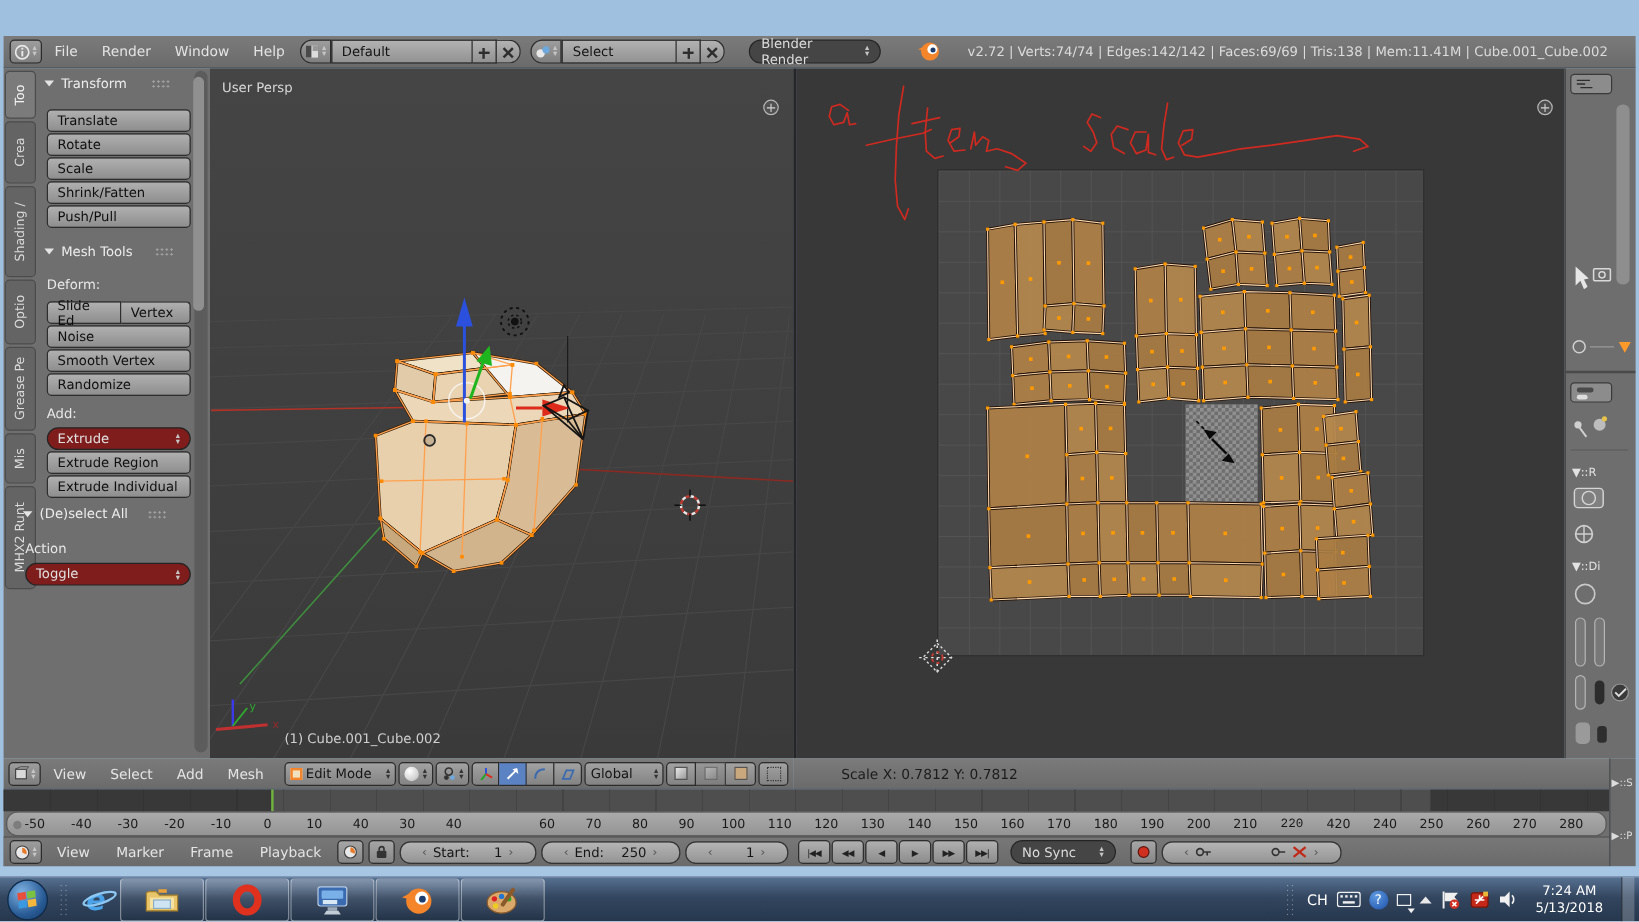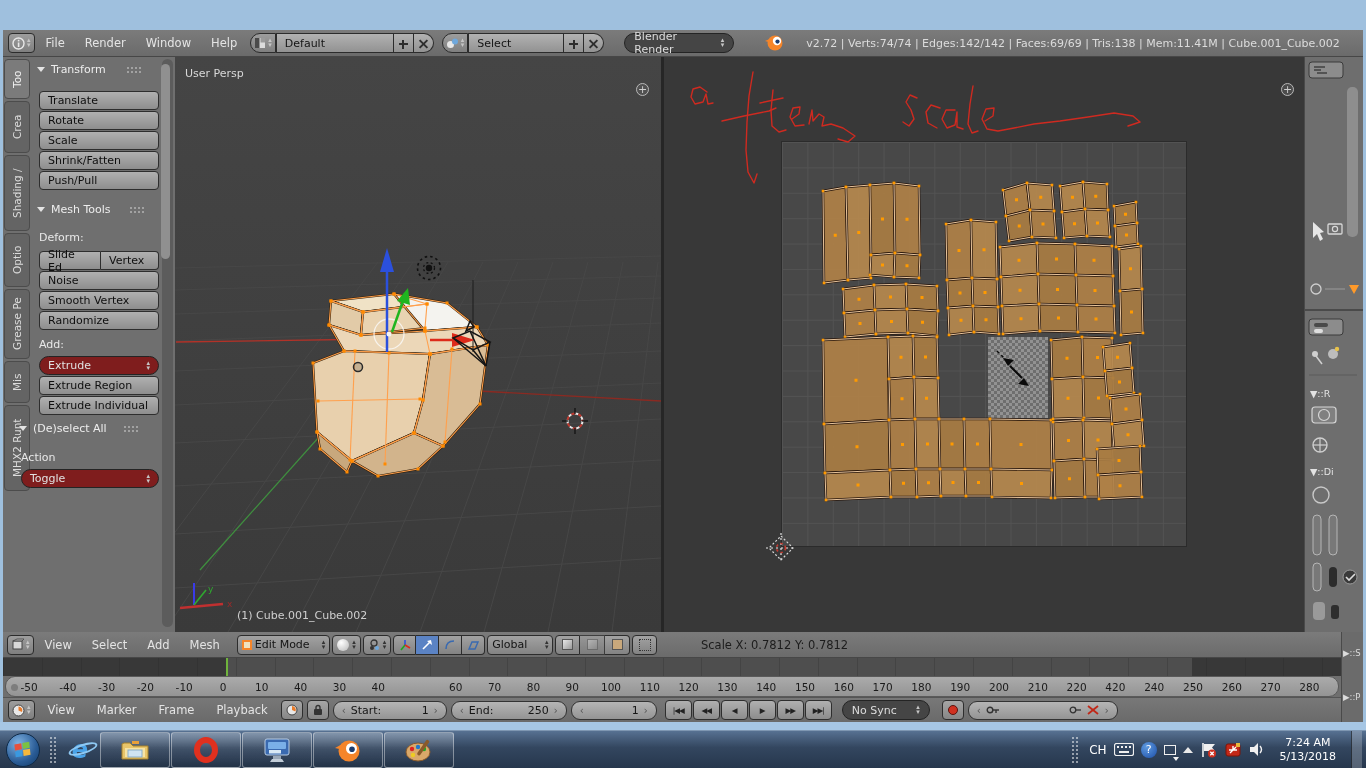--- a/index.html
+++ b/index.html
@@ -73,21 +73,21 @@
 
 #tl{position:absolute;left:3px;top:658px;width:1338px;height:64px;background:#6f6f6f}
 #band{position:absolute;left:0;top:0;width:1338px;height:18px;background:#4e4e4e;background-image:repeating-linear-gradient(90deg,#444 0 1px,transparent 1px 38.8px)}
 #bandL{position:absolute;left:0;top:0;width:223px;height:18px;background:rgba(30,30,30,.45)}
 #bandR{position:absolute;left:1189px;top:0;width:149px;height:18px;background:rgba(30,30,30,.45)}
 #cframe{position:absolute;left:223px;top:0;width:2px;height:18px;background:#6fb33c}
 #ruler{position:absolute;left:2px;top:18px;width:1334px;height:21px;background:linear-gradient(#ababab,#949494);border:1px solid #5a5a5a;border-radius:10px;overflow:hidden}
 #ruler .enddot{position:absolute;left:5px;top:7px;width:7px;height:7px;border-radius:50%;background:#7d7d7d}
 .tick{position:absolute;top:4px;transform:translateX(-50%);font-size:10.5px;color:#1a1a1a}
 #tlhdr{position:absolute;left:0;top:39px;width:1338px;height:25px;background:linear-gradient(#787878,#6a6a6a);border-top:1px solid #555;display:flex;align-items:center;gap:4px;padding:0 5px}
-.cap{height:19px;background:linear-gradient(#b5b5b5,#949494);border:1px solid #333;border-radius:9px;display:flex;align-items:center;font-size:11px;color:#151515;padding:0 8px;position:relative}
+.cap{height:19px;background:linear-gradient(#b5b5b5,#949494);border:1px solid #333;border-radius:9px;display:flex;align-items:center;font-size:11px;color:#151515;padding:0 18px;position:relative}
 .cap::before{content:"‹";color:rgba(0,0,0,.5);margin-right:5px;font-size:10px}
 .cap::after{content:"›";color:rgba(0,0,0,.5);margin-left:5px;font-size:10px}
 .cap .val{margin-left:auto}
 .pbtn{width:27px;height:20px;border:1px solid #2e2e2e;border-radius:4px;background:linear-gradient(#b0b0b0,#8c8c8c);color:#222;font-size:7.5px;letter-spacing:-1px;display:flex;align-items:center;justify-content:center}
 .sqbtn{width:22px;height:20px;border:1px solid #2e2e2e;border-radius:4px;background:linear-gradient(#a6a6a6,#868686);display:flex;align-items:center;justify-content:center}
 #winbottom{position:absolute;left:0;top:722px;width:1366px;height:8px;background:#a6c6e4}
 
 #taskbar{position:absolute;left:0;top:730px;width:1366px;height:38px;background:linear-gradient(#577192,#33465f 45%,#26374d);border-top:1px solid #7f97b2;display:flex;align-items:center}
 #orb{width:34px;height:34px;border-radius:50%;background:radial-gradient(circle at 35% 30%,#7fb2e2,#2a5c96 60%,#123a66);border:1px solid #0e2a48;margin:0 6px;display:flex;align-items:center;justify-content:center}
 #flag{width:16px;height:14px;display:grid;grid-template-columns:7px 7px;grid-template-rows:6px 6px;gap:1px;transform:rotate(-6deg) skewY(-4deg)}
@@ -1062,21 +1062,21 @@
           <span class="tick" style="left: 682.6px;">120</span>
           <span class="tick" style="left: 721.4px;">130</span>
           <span class="tick" style="left: 760.2px;">140</span>
           <span class="tick" style="left: 799px;">150</span>
           <span class="tick" style="left: 837.8px;">160</span>
           <span class="tick" style="left: 876.6px;">170</span>
           <span class="tick" style="left: 915.4px;">180</span>
           <span class="tick" style="left: 954.2px;">190</span>
           <span class="tick" style="left: 993px;">200</span>
           <span class="tick" style="left: 1031.8px;">210</span>
-          <span class="tick" style="left: 1070.6px;">220</span>
+          <span class="tick" style="left: 1070.6px; font-family: Liberation Mono, monospace;">220</span>
           <span class="tick" style="left: 1109.4px;">420</span>
           <span class="tick" style="left: 1148.2px;">240</span>
           <span class="tick" style="left: 1187px;">250</span>
           <span class="tick" style="left: 1225.8px;">260</span>
           <span class="tick" style="left: 1264.6px;">270</span>
           <span class="tick" style="left: 1303.4px;">280</span>
         </div>
     </div>
     <div id="tlhdr">
       <div class="ebtn">

